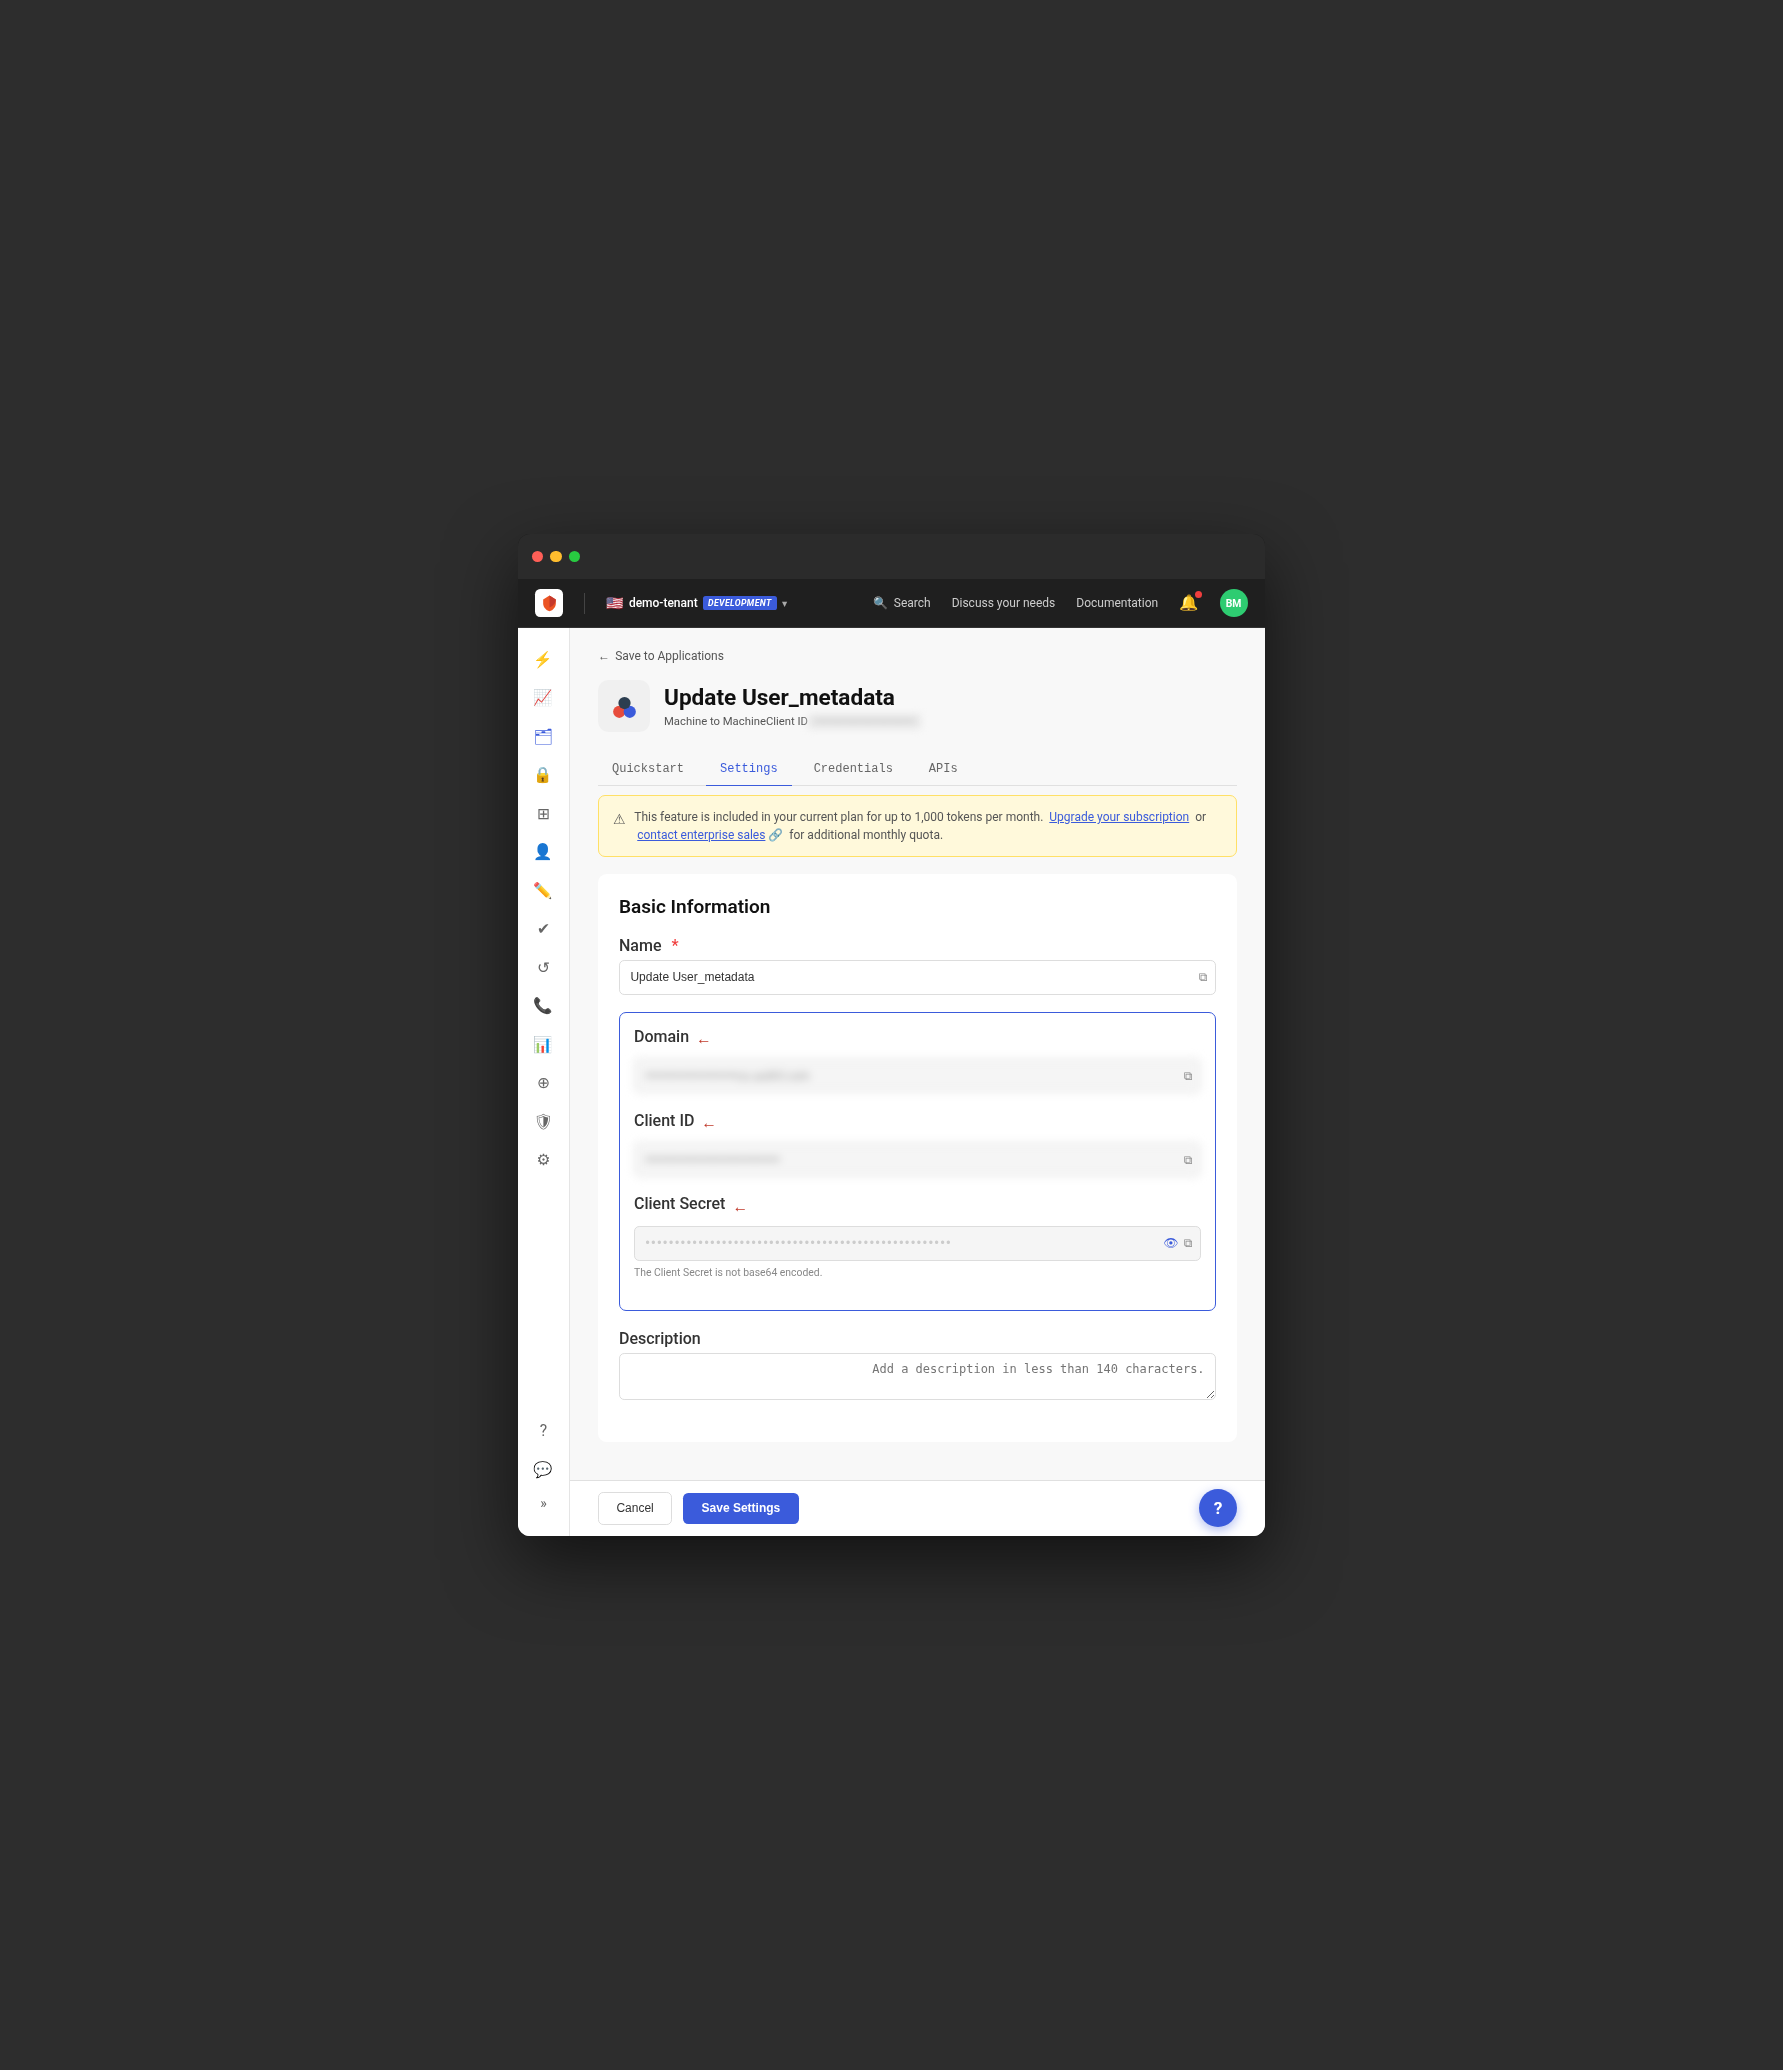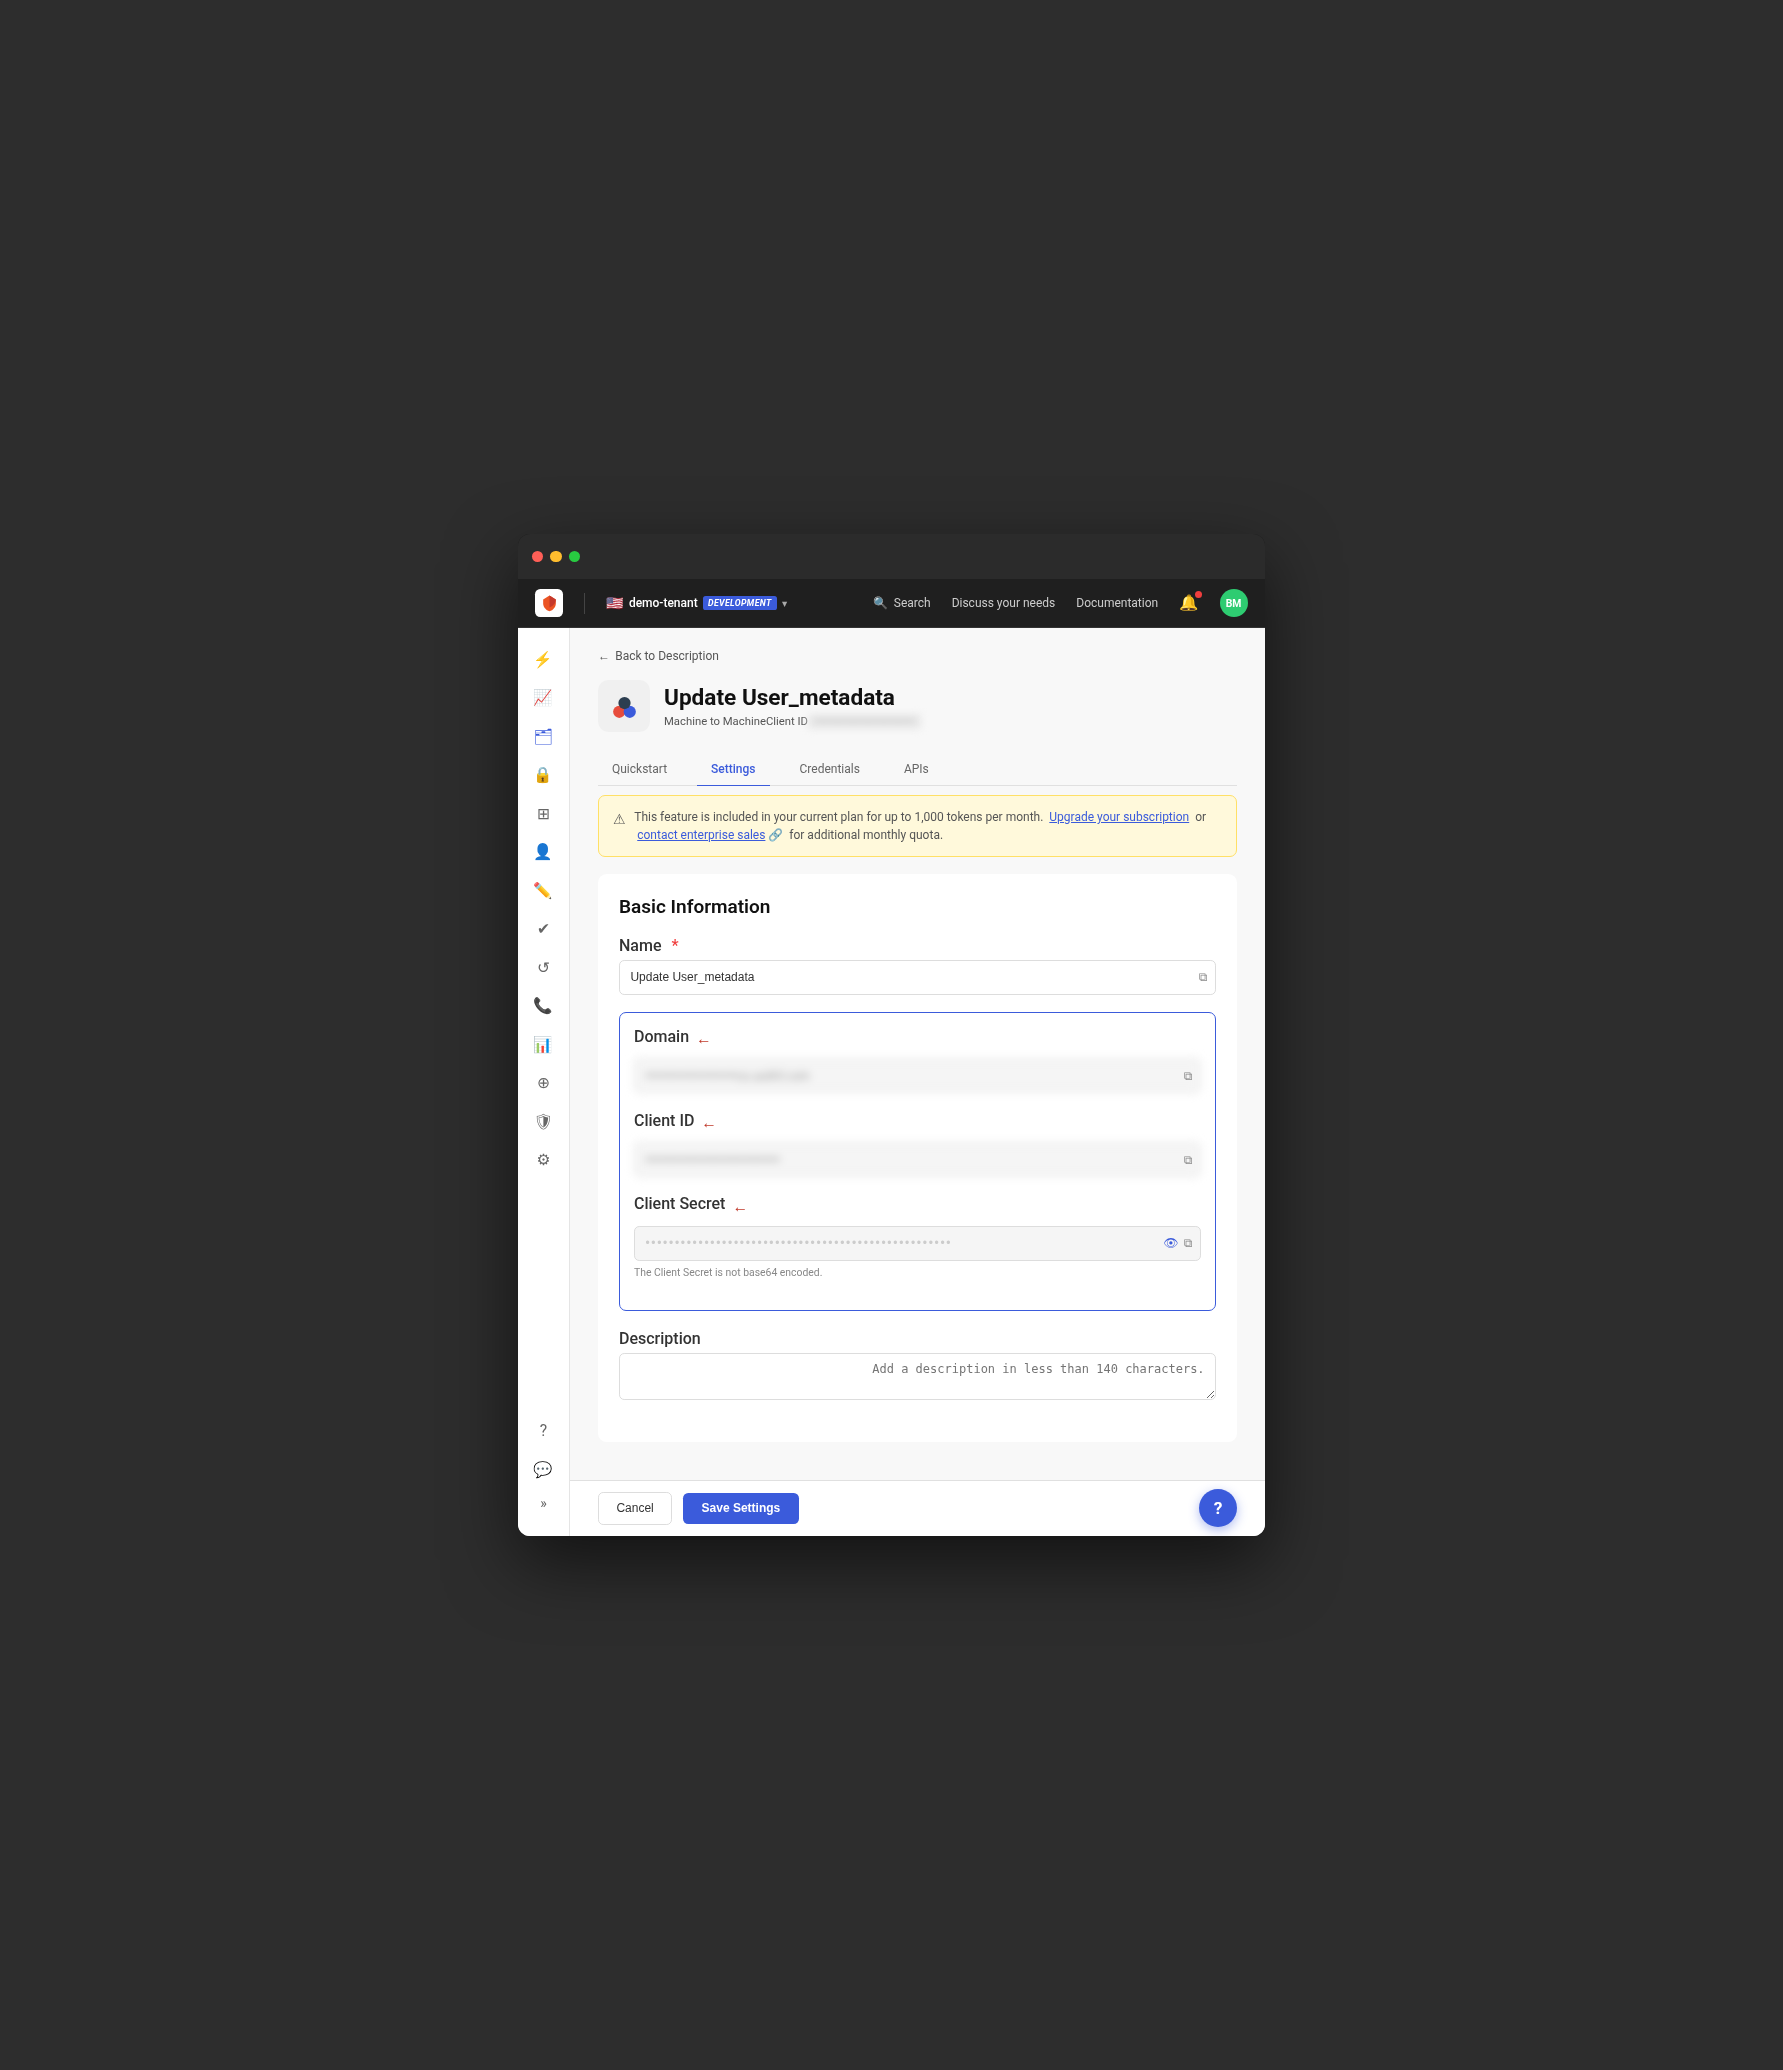--- a/index.html
+++ b/index.html
@@ -204,23 +204,24 @@
       max-width: 174px;
       overflow: hidden;
       text-overflow: ellipsis;
       white-space: nowrap;
       filter: blur(3.5px);
       user-select: none;
     }
 
     
     .tabs {
-      display: flex; gap: 16px;
+      display: flex; gap: 8px;
       border-bottom: 0.9px solid #e0e0e0;
       margin-bottom: 9px;
+      font-family: Liberation Mono, monospace;
     }
     .tab {
       padding: 8.7px 14px;
       font-size: 12px;
       color: #666;
       cursor: pointer;
       border-bottom: 1.7px solid transparent;
       margin-bottom: -0.9px;
     }
     .tab.active {
@@ -449,21 +450,21 @@
         <div class="sidebar-item">💬</div>
         <div class="sidebar-expand">»</div>
       </div>
     </div>
 
     <div style="flex:1; display:flex; flex-direction:column;">
       <div class="content">
 
         <div class="back-link">
           <span>←</span>
-          <span>Back to Description</span>
+          <span>Save to Applications</span>
         </div>
 
         <div class="app-header">
           <div class="app-icon">
             <svg viewBox="0 0 40 40" xmlns="http://www.w3.org/2000/svg">
               <circle cx="14" cy="26" r="7" fill="#e74c3c"></circle>
               <circle cx="26" cy="26" r="7" fill="#3b5bdb"></circle>
               <circle cx="20" cy="16" r="7" fill="#2c3e50"></circle>
             </svg>
           </div>

